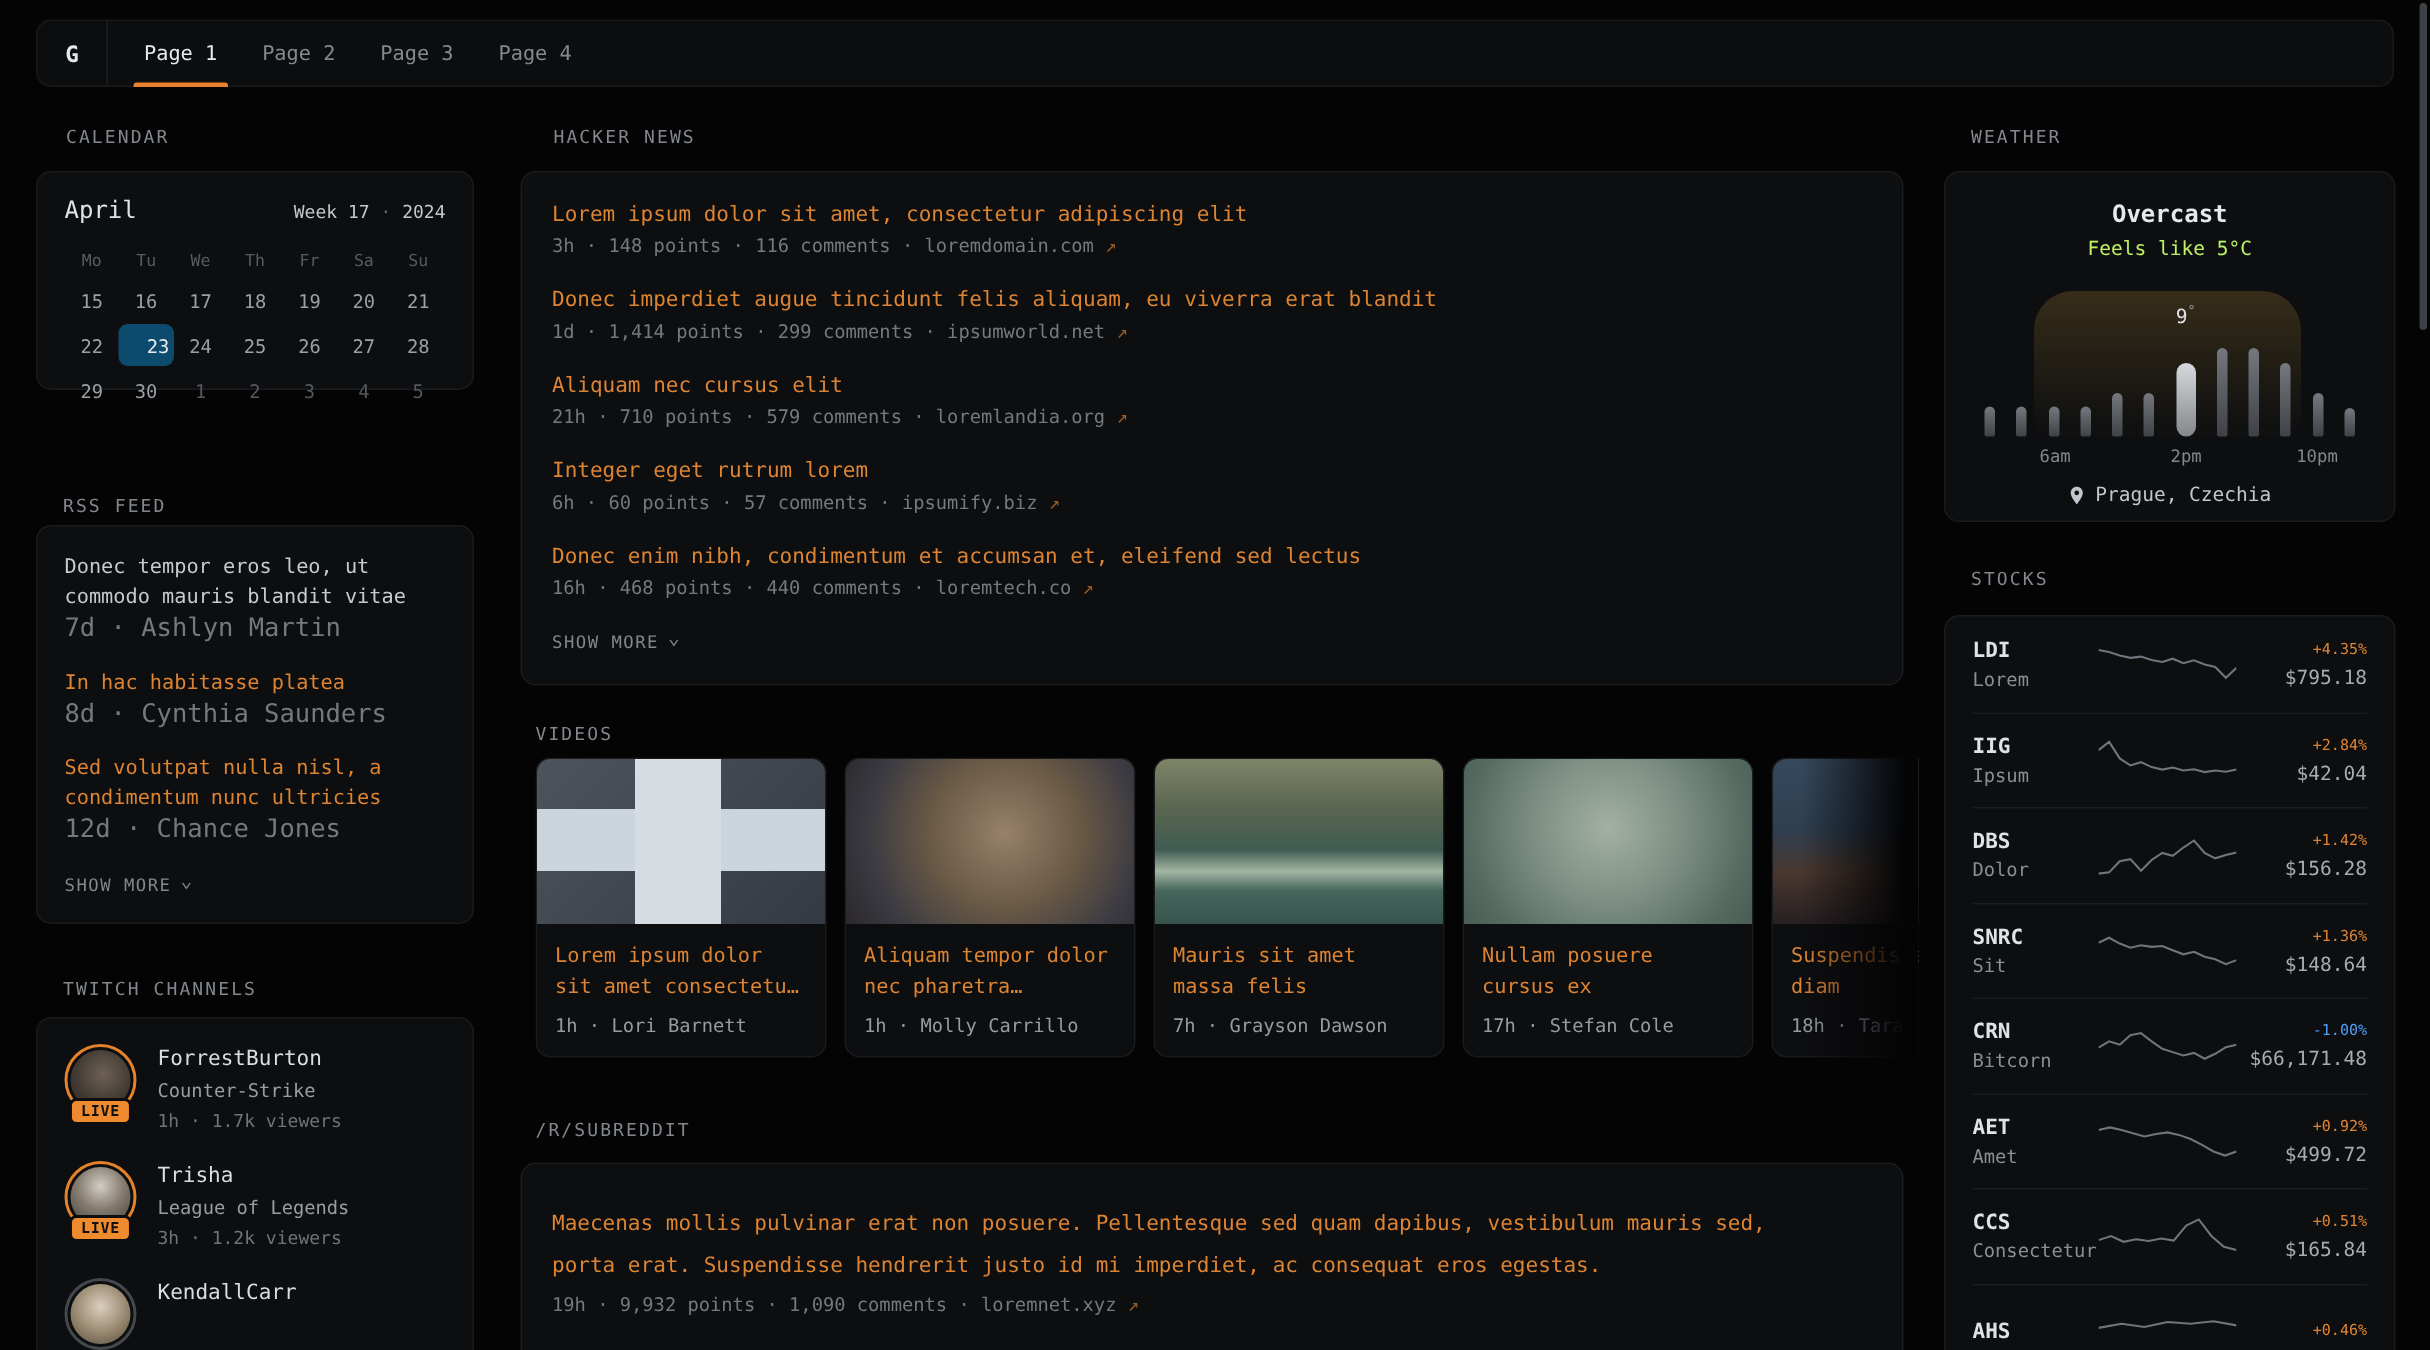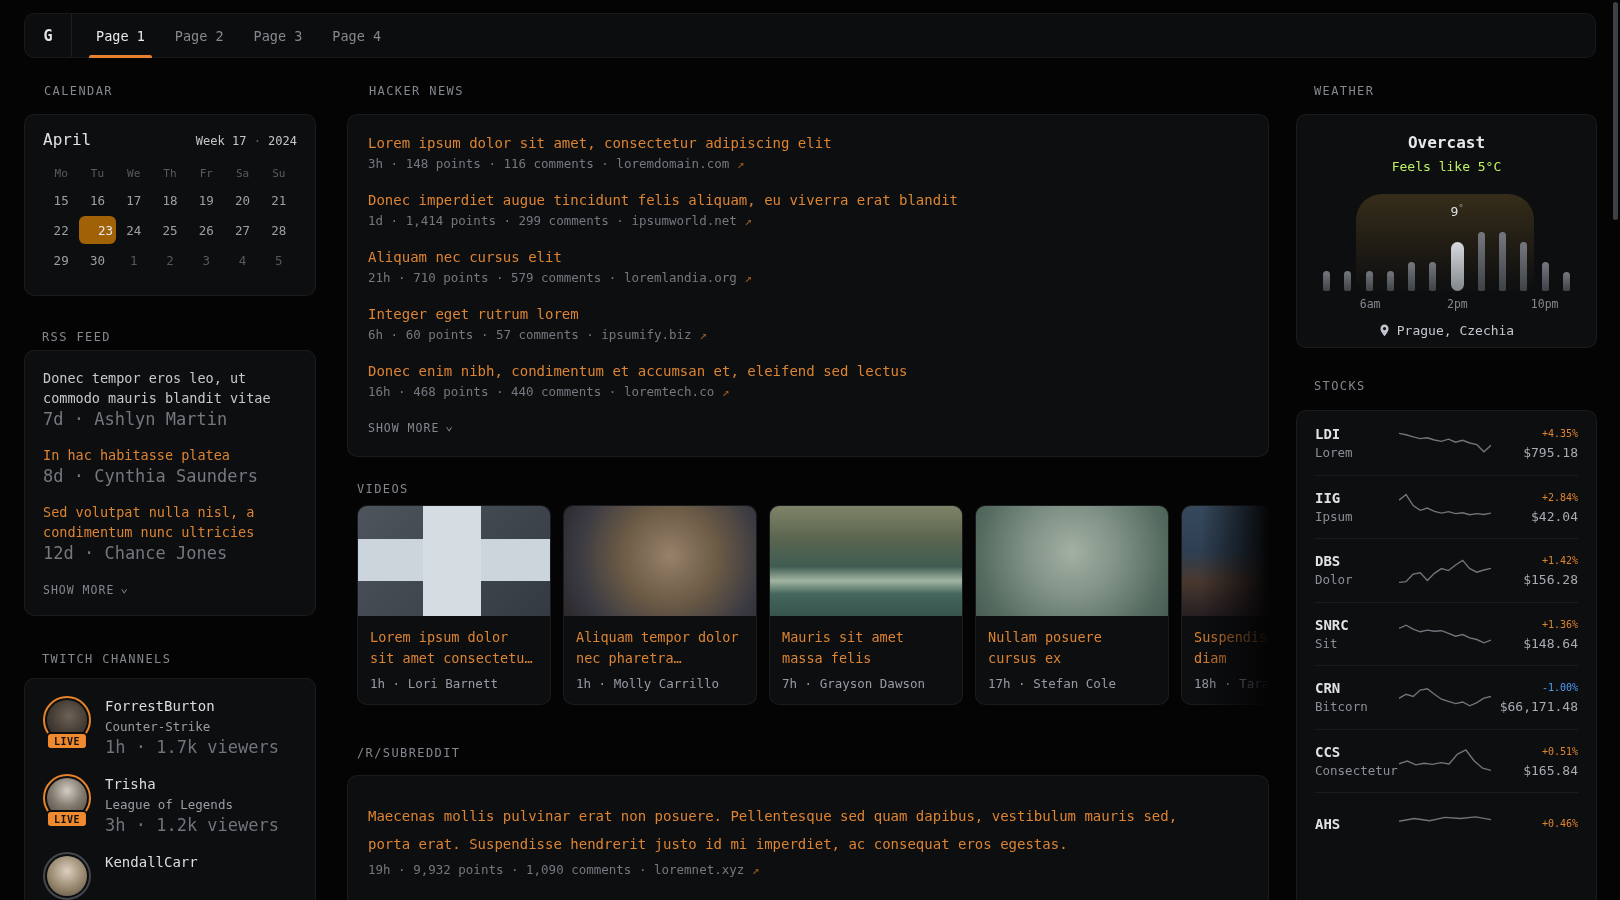--- a/index.html
+++ b/index.html
@@ -44,33 +44,33 @@
   .tab.active::after {
     content:""; position:absolute; left:-7px; right:-7px; bottom:-1px;
     height:3px; background:#e8802d; border-radius:2px 2px 0 0;
   }
   
   .scrollbar-thumb {
     position:absolute; right:2px; top:2px; width:5px; height:218px;
     background:#3d4045; border-radius:3px;
   }
   
-  .cal-card { left:24px; top:114px; width:292px; height:182px; padding:15px 18px; }
+  .cal-card { left:24px; top:114px; width:292px; height:146px; padding:15px 18px; }
   .cal-head { display:flex; justify-content:space-between; align-items:baseline; }
   .cal-month { font-size:16px; color:#dfe2e6; }
   .cal-week { font-size:12px; color:#c3c7cc; }
   .cal-week .dot { color:#5f646b; }
   .cal-grid { display:grid; grid-template-columns:repeat(7,1fr); margin-top:13px; row-gap:2px; }
   .cal-cell {
     height:28px; display:flex; align-items:center; justify-content:center;
     font-size:12.5px; color:#9ba0a6;
   }
   .cal-dow { color:#585c62; font-size:11px; height:22px; }
   .cal-cell.muted { color:#55595f; }
-  .cal-cell.selected { background:#a16207; border-radius:6px; color:#e8eaed;padding-left:16px; }
+  .cal-cell.selected { background:#0c4a6e; border-radius:6px; color:#e8eaed;padding-left:16px; }
   
   .rss-card { left:24px; top:350px; width:292px; height:266px; padding:17px 18px; }
   .feed-item { margin-bottom:16px; }
   .feed-title { font-size:13.5px; line-height:20px; color:#dd8433; cursor:pointer; }
   .feed-title.read { color:#c6c9ce; }
   .feed-meta { font-size:17px; color:#74787f; line-height:20px; margin-top:1px; }
   .show-more {
     font-size:11.5px; letter-spacing:1px; color:#82868d; cursor:pointer;
     display:inline-flex; align-items:center; gap:6px; margin-top:2px;
   }
@@ -89,21 +89,21 @@
   .av-2 { background:radial-gradient(circle at 50% 32%, #d2cdc5 0%, #867d71 45%, #3f3b37 100%); }
   .av-3 { background:radial-gradient(circle at 50% 38%, #dccfbe 0%, #97876f 55%, #564a3c 100%); }
   .live-badge {
     position:absolute; left:50%; transform:translateX(-50%); bottom:0;
     background:#ef8b2e; color:#111; font-size:10px; font-weight:bold;
     padding:1.5px 6px; border-radius:5px; border:2px solid #0d0e10;
     letter-spacing:0.5px;
   }
   .ch-name { font-size:14px; color:#dadde1; line-height:21px; }
   .ch-cat  { font-size:12.5px; color:#989da5; line-height:20px; }
-  .ch-meta { font-size:17px; color:#6f737b; line-height:20px; }
+  .ch-meta { font-size:12px; color:#6f737b; line-height:20px; }
   
   .hn-card { left:347px; top:114px; width:922px; height:343px; padding:17px 20px; }
   .hn-item { margin-bottom:15px; }
   .hn-title { font-size:14px; line-height:22px; color:#dd8433; cursor:pointer; }
   .hn-meta { font-size:12.5px; color:#74787f; line-height:20px; }
   .hn-meta .domain { cursor:pointer; }
   .arrow { color:#9a5d22; }
   .sub-card { left:347px; top:775px; width:922px; height:200px; padding:26px 20px; }
   .sub-title { font-size:14px; line-height:28px; color:#dd8433; cursor:pointer; }
   .sub-meta { font-size:12.5px; color:#74787f; line-height:22px; margin-top:1px; }
@@ -512,20 +512,35 @@
           <polyline points="0.0,19.5 7.7,15.0 15.4,17.4 23.1,10.5 30.8,9.0 38.5,15.0 46.2,20.4 53.8,22.8 61.5,25.2 69.2,23.4 76.9,27.6 84.6,24.0 92.3,19.2 100.0,17.4" fill="none" stroke="#71757b" stroke-width="1.5"></polyline>
         </svg>
       </div>
     <div class="st-right">
         <div class="st-chg neg">-1.00%</div>
         <div class="st-price">$66,171.48</div>
       </div>
   </div>
   <div class="stock-row">
     <div class="st-id">
+        <div class="st-sym">AET</div>
+        <div class="st-name">Amet</div>
+      </div>
+    <div class="st-spark">
+        <svg width="92" height="36" viewBox="0 0 100 36">
+          <polyline points="0.0,9.6 8.3,7.8 16.7,9.6 25.0,12.0 33.3,14.4 41.7,12.6 50.0,11.4 58.3,13.2 66.7,16.2 75.0,20.4 83.3,25.2 91.7,28.2 100.0,25.2" fill="none" stroke="#71757b" stroke-width="1.5"></polyline>
+        </svg>
+      </div>
+    <div class="st-right">
+        <div class="st-chg">+0.92%</div>
+        <div class="st-price">$499.72</div>
+      </div>
+  </div>
+  <div class="stock-row">
+    <div class="st-id">
         <div class="st-sym">CCS</div>
         <div class="st-name">Consectetur</div>
       </div>
     <div class="st-spark">
         <svg width="92" height="36" viewBox="0 0 100 36">
           <polyline points="0.0,21.0 9.1,18.0 18.2,22.2 27.3,20.4 36.4,21.6 45.5,19.8 54.5,21.3 63.6,10.5 72.7,6.0 81.8,18.0 90.9,25.8 100.0,28.2" fill="none" stroke="#71757b" stroke-width="1.5"></polyline>
         </svg>
       </div>
     <div class="st-right">
         <div class="st-chg">+0.51%</div>

